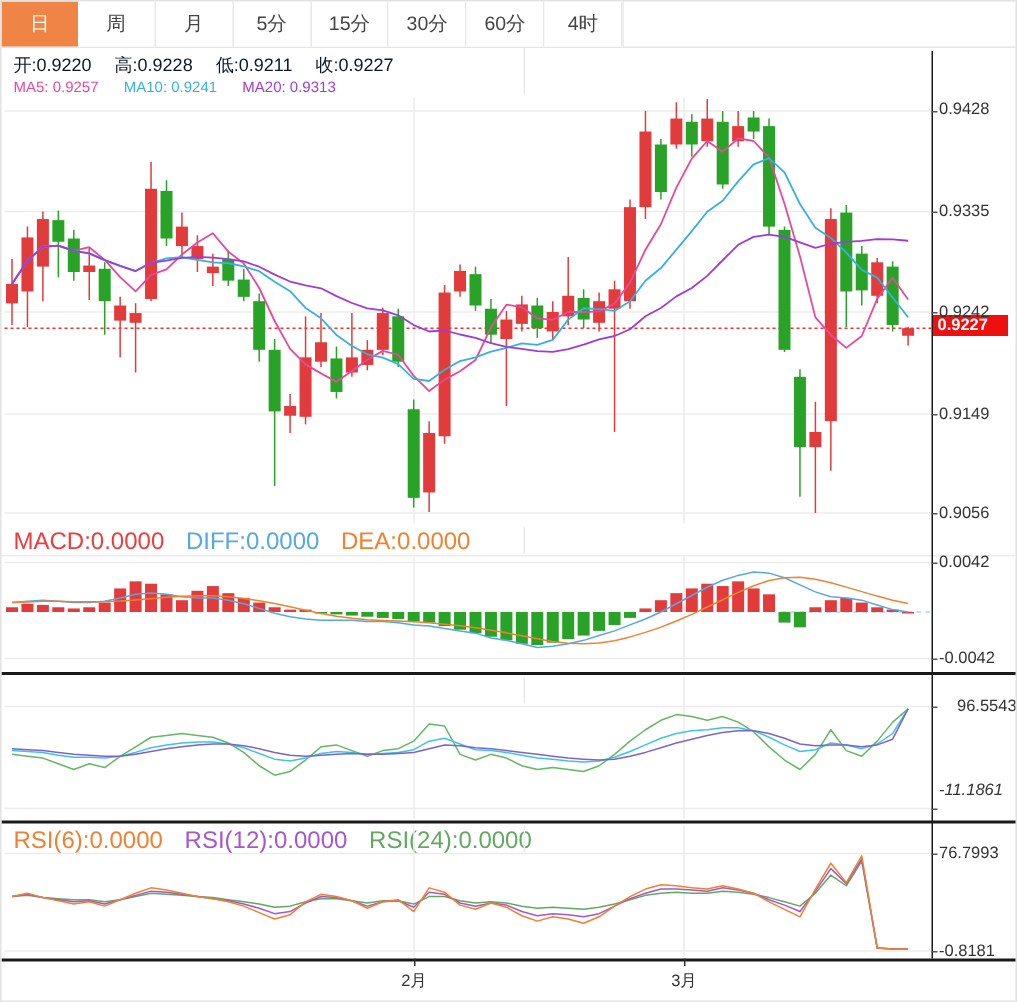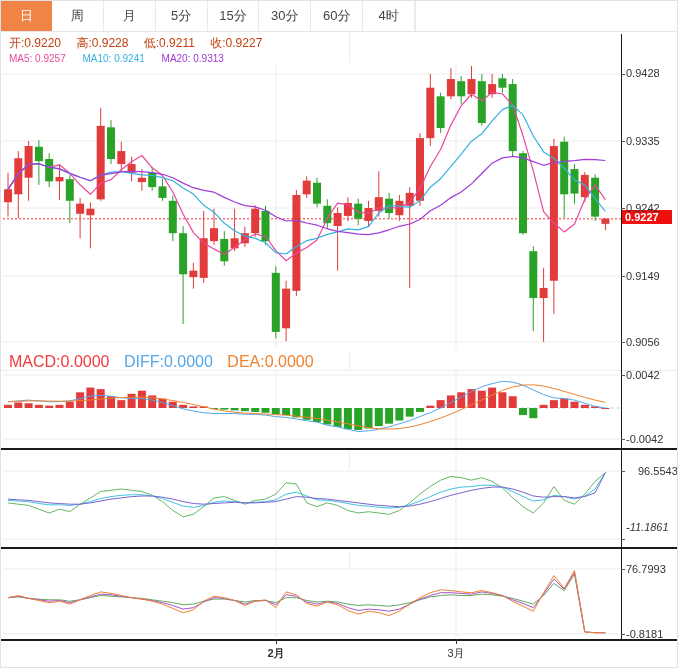--- a/index.html
+++ b/index.html
@@ -43,21 +43,21 @@
     <div class="tab">周</div>
     <div class="tab">月</div>
     <div class="tab">5分</div>
     <div class="tab">15分</div>
     <div class="tab">30分</div>
     <div class="tab">60分</div>
     <div class="tab">4时</div>
   </div>
   <div id="hdr-border"></div>
 
-  <div id="ohlc-row" style="color: #c2410c;">
+  <div id="ohlc-row" style="color: #0f172a;">
     <span>开:0.9220</span>
     <span>高:0.9228</span>
     <span>低:0.9211</span>
     <span>收:0.9227</span>
   </div>
   <div id="ma-row">
     <span style="color: rgb(232, 72, 156);">MA5: 0.9257</span>
     <span style="color: rgb(53, 177, 224);">MA10: 0.9241</span>
     <span style="color: rgb(161, 59, 214);">MA20: 0.9313</span>
   </div>
@@ -279,20 +279,25 @@
       <line x1="2" y1="470" x2="620" y2="470" stroke="#ececec" stroke-width="1"></line>
       <line x1="2" y1="538" x2="620" y2="538" stroke="#ececec" stroke-width="1"></line>
       <line x1="275" y1="450" x2="275" y2="545" stroke="#ececec" stroke-width="1"></line>
       <line x1="455" y1="450" x2="455" y2="545" stroke="#ececec" stroke-width="1"></line>
       <polyline points="7.0,501.9 17.3,503.2 27.6,504.4 37.9,508.2 48.2,512.0 58.5,508.2 68.8,510.7 79.1,503.2 89.4,496.9 99.7,490.5 110.0,489.3 120.3,488.0 130.6,489.3 140.9,490.5 151.2,494.3 161.5,500.6 171.8,509.5 182.1,515.8 192.4,513.3 202.7,505.7 213.0,496.9 223.3,495.6 233.6,499.4 243.9,503.2 254.2,499.4 264.5,498.1 274.8,493.1 285.1,481.7 295.4,483.0 305.7,501.9 316.0,505.7 326.3,501.9 336.6,504.4 346.9,509.5 357.2,512.0 367.5,510.7 377.8,512.0 388.1,513.3 398.4,509.5 408.7,501.9 419.0,493.1 429.3,485.5 439.6,479.2 449.9,475.4 460.2,476.7 470.5,479.2 480.8,476.7 491.1,480.4 501.4,486.8 511.7,496.9 522.0,505.7 532.3,512.0 542.6,501.9 552.9,485.5 563.2,499.4 573.5,503.2 583.8,493.1 594.1,480.4 604.4,471.6" fill="none" stroke="#63b863" stroke-width="1" stroke-linejoin="round"></polyline>
       <polyline points="7.0,499.4 17.3,500.0 27.6,500.6 37.9,502.5 48.2,503.8 58.5,503.8 68.8,504.4 79.1,503.2 89.4,500.6 99.7,497.5 110.0,495.6 120.3,494.3 130.6,493.7 140.9,493.7 151.2,495.0 161.5,497.5 171.8,501.3 182.1,505.1 192.4,506.3 202.7,504.4 213.0,501.3 223.3,500.0 233.6,500.6 243.9,501.9 254.2,501.3 264.5,500.6 274.8,498.8 285.1,493.1 295.4,491.2 305.7,495.0 316.0,498.8 326.3,499.4 336.6,500.6 346.9,502.5 357.2,504.4 367.5,505.1 377.8,506.3 388.1,507.0 398.4,506.3 408.7,503.8 419.0,500.0 429.3,495.6 439.6,491.2 449.9,488.0 460.2,486.1 470.5,485.5 480.8,484.2 491.1,484.2 501.4,486.1 511.7,490.5 522.0,495.6 532.3,500.0 542.6,498.8 552.9,494.3 563.2,495.6 573.5,498.1 583.8,495.0 594.1,488.0 604.4,471.6" fill="none" stroke="#3fc3e3" stroke-width="1" stroke-linejoin="round"></polyline>
       <polyline points="7.0,498.1 17.3,498.8 27.6,499.4 37.9,500.6 48.2,501.9 58.5,502.5 68.8,503.2 79.1,503.2 89.4,501.9 99.7,500.0 110.0,498.1 120.3,496.9 130.6,495.6 140.9,495.0 151.2,495.0 161.5,496.2 171.8,498.1 182.1,500.6 192.4,502.5 202.7,503.2 213.0,502.5 223.3,501.9 233.6,501.3 243.9,501.9 254.2,501.9 264.5,501.3 274.8,500.6 285.1,498.1 295.4,495.6 305.7,496.2 316.0,497.5 326.3,498.1 336.6,499.4 346.9,500.6 357.2,501.9 367.5,503.2 377.8,504.4 388.1,505.1 398.4,505.7 408.7,505.1 419.0,503.2 429.3,500.6 439.6,497.5 449.9,494.3 460.2,491.8 470.5,489.3 480.8,487.4 491.1,486.1 501.4,486.1 511.7,488.0 522.0,491.2 532.3,495.0 542.6,496.2 552.9,495.6 563.2,495.6 573.5,496.9 583.8,495.6 594.1,491.8 604.4,471.6" fill="none" stroke="#7e62cc" stroke-width="1" stroke-linejoin="round"></polyline>
     </svg>
 
   <div class="hdiv" style="top:546px"></div>
+  <div class="ind-labels" style="top:551px">
+    <span style="color: rgb(240, 129, 47);">RSI(6):0.0000</span>
+    <span style="color: rgb(168, 85, 204);">RSI(12):0.0000</span>
+    <span style="color: rgb(99, 168, 95);">RSI(24):0.0000</span>
+  </div>
   <div class="vcell" style="left:348px;top:549px;height:18px;"></div>
   <svg id="svg-rsi" style="top:548px" width="620" height="90" viewBox="0 548 620 90">
       <line x1="2" y1="568" x2="620" y2="568" stroke="#ececec" stroke-width="1"></line>
       <line x1="2" y1="633" x2="620" y2="633" stroke="#ececec" stroke-width="1"></line>
       <line x1="275" y1="549" x2="275" y2="637" stroke="#ececec" stroke-width="1"></line>
       <line x1="455" y1="549" x2="455" y2="637" stroke="#ececec" stroke-width="1"></line>
       <polyline points="7.0,596.7 17.3,595.9 27.6,597.4 37.9,598.1 48.2,598.8 58.5,598.8 68.8,600.2 79.1,598.8 89.4,596.7 99.7,594.5 110.0,595.2 120.3,595.9 130.6,596.7 140.9,597.4 151.2,598.8 161.5,600.2 171.8,601.7 182.1,603.8 192.4,603.1 202.7,600.2 213.0,598.1 223.3,598.1 233.6,599.5 243.9,601.0 254.2,599.5 264.5,599.5 274.8,601.7 285.1,596.7 295.4,596.7 305.7,599.5 316.0,601.0 326.3,600.2 336.6,601.0 346.9,603.1 357.2,604.5 367.5,603.8 377.8,604.5 388.1,605.2 398.4,603.8 408.7,601.7 419.0,598.8 429.3,595.9 439.6,594.5 449.9,593.8 460.2,594.5 470.5,594.5 480.8,593.1 491.1,593.8 501.4,595.2 511.7,597.4 522.0,600.2 532.3,603.1 542.6,594.5 552.9,582.4 563.2,589.5 573.5,573.1 583.8,631.0 594.1,631.7 604.4,631.7" fill="none" stroke="#63a85f" stroke-width="1" stroke-linejoin="round"></polyline>
       <polyline points="7.0,596.7 17.3,595.2 27.6,597.4 37.9,598.8 48.2,600.2 58.5,599.5 68.8,601.7 79.1,598.8 89.4,595.9 99.7,593.1 110.0,593.8 120.3,595.2 130.6,596.7 140.9,598.1 151.2,599.5 161.5,601.7 171.8,604.5 182.1,608.1 192.4,606.7 202.7,601.0 213.0,596.7 223.3,597.4 233.6,599.5 243.9,603.1 254.2,600.2 264.5,599.5 274.8,603.8 285.1,593.8 295.4,595.2 305.7,601.0 316.0,603.1 326.3,601.0 336.6,602.4 346.9,606.7 357.2,609.5 367.5,608.1 377.8,608.8 388.1,610.2 398.4,608.1 408.7,603.1 419.0,598.1 429.3,594.5 439.6,591.7 449.9,591.7 460.2,592.4 470.5,593.1 480.8,590.9 491.1,592.4 501.4,594.5 511.7,598.8 522.0,602.4 532.3,606.7 542.6,593.1 552.9,578.1 563.2,588.1 573.5,571.6 583.8,631.0 594.1,631.7 604.4,631.7" fill="none" stroke="#a855cc" stroke-width="1" stroke-linejoin="round"></polyline>
       <polyline points="7.0,596.7 17.3,594.5 27.6,597.4 37.9,599.5 48.2,601.7 58.5,600.2 68.8,603.1 79.1,598.8 89.4,594.5 99.7,590.9 110.0,592.4 120.3,594.5 130.6,596.7 140.9,598.1 151.2,600.2 161.5,603.1 171.8,607.4 182.1,611.7 192.4,608.8 202.7,600.2 213.0,595.2 223.3,596.7 233.6,599.5 243.9,604.5 254.2,600.2 264.5,598.8 274.8,606.7 285.1,590.9 295.4,593.8 305.7,602.4 316.0,605.2 326.3,601.0 336.6,603.8 346.9,609.5 357.2,613.1 367.5,610.2 377.8,611.7 388.1,614.5 398.4,610.2 408.7,603.1 419.0,596.7 429.3,591.7 439.6,588.8 449.9,589.5 460.2,590.9 470.5,591.7 480.8,589.5 491.1,591.7 501.4,594.5 511.7,600.2 522.0,605.2 532.3,610.2 542.6,591.7 552.9,574.5 563.2,587.4 573.5,569.5 583.8,631.0 594.1,631.7 604.4,631.7" fill="none" stroke="#f0812f" stroke-width="1" stroke-linejoin="round"></polyline>
     </svg>
@@ -319,17 +324,17 @@
       <div class="axis-label" style="top: 432px;">-0.0042</div>
       <div class="tick" style="top: 470px;"></div>
       <div class="axis-label" style="top: 464px; margin-left: 12px;">96.5543</div>
       <div class="tick" style="top: 538px;"></div>
       <div class="axis-label" style="top: 520px; font-style: italic;">-11.1861</div>
       <div class="tick" style="top: 568px;"></div>
       <div class="axis-label" style="top: 562px;">76.7993</div>
       <div class="tick" style="top: 633px;"></div>
       <div class="axis-label" style="top: 627px;">-0.8181</div>
       <div class="month-tick" style="left: 275px;"></div>
-      <div class="month-label" style="left: 275px; font-weight: bold;">2月</div>
+      <div class="month-label" style="left: 275px;">2月</div>
       <div class="month-tick" style="left: 455px;"></div>
       <div class="month-label" style="left: 455px;">3月</div>
     </div>
 </div>
 
 </body></html>

